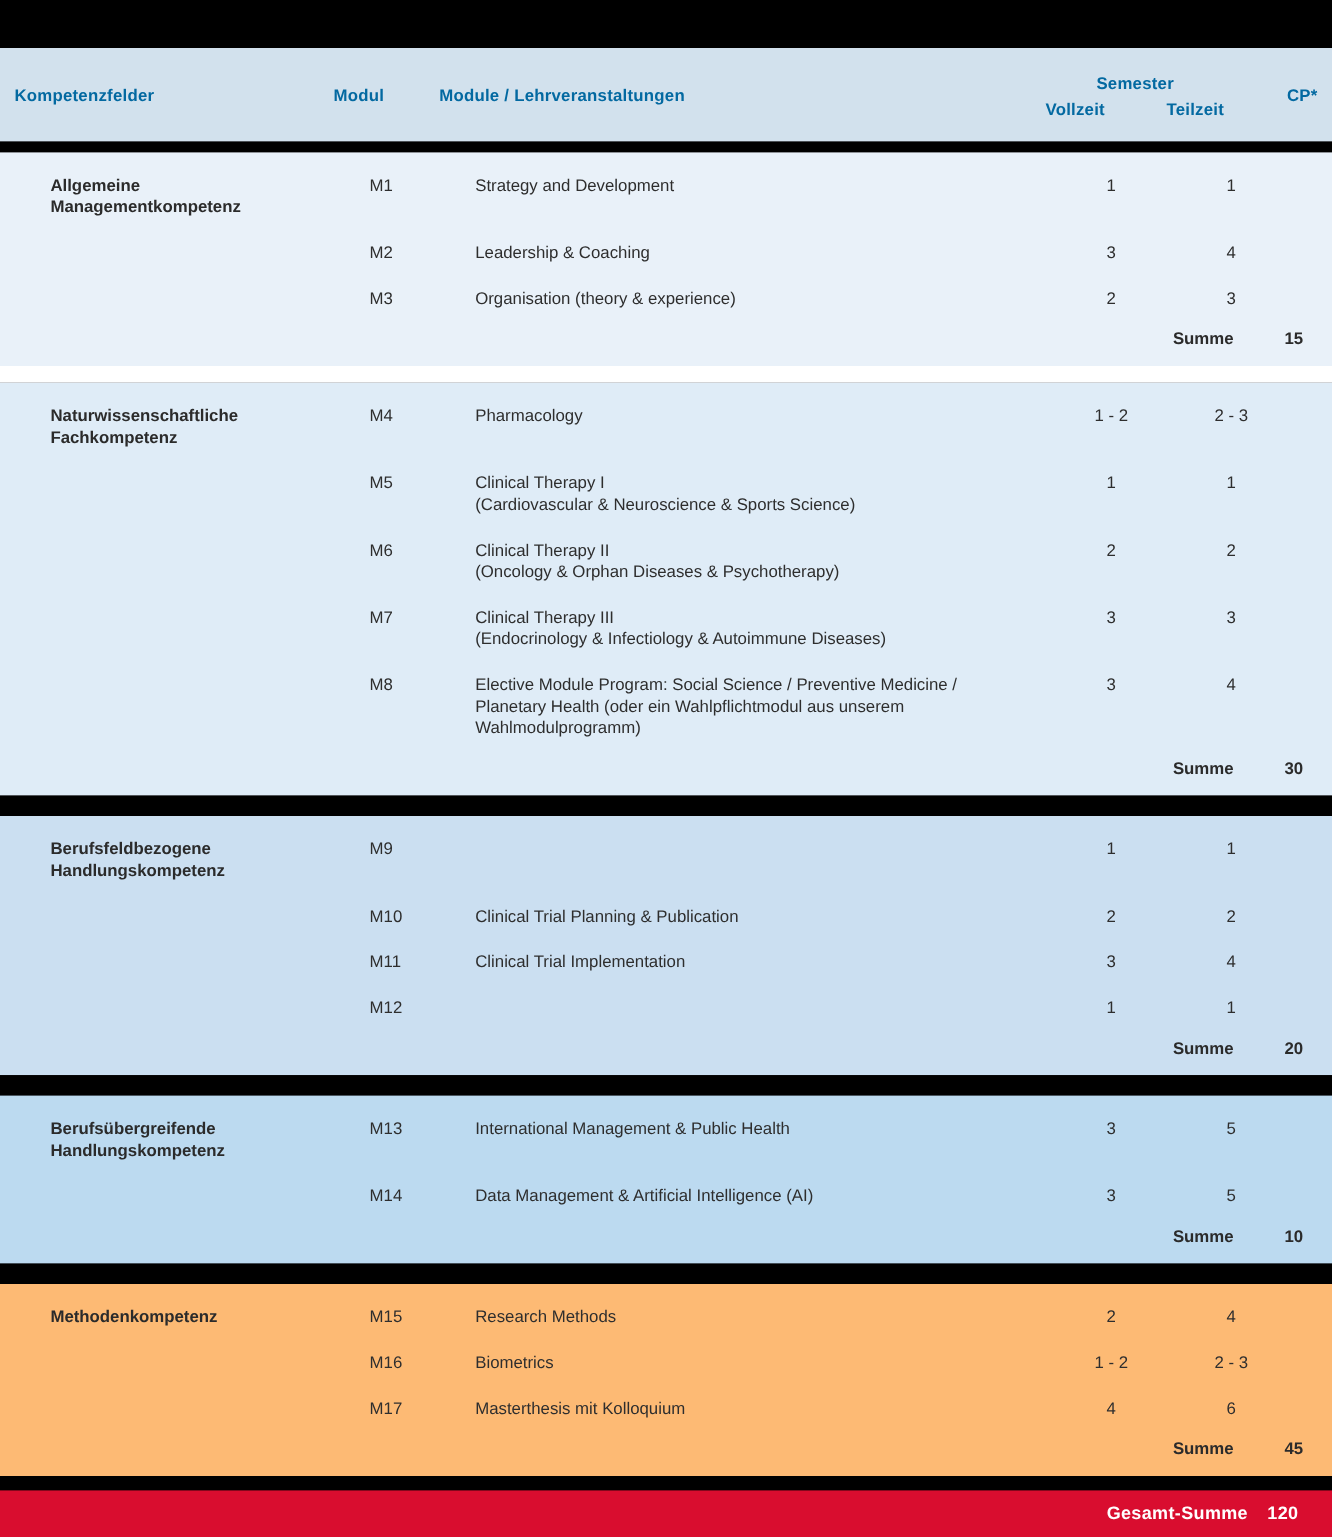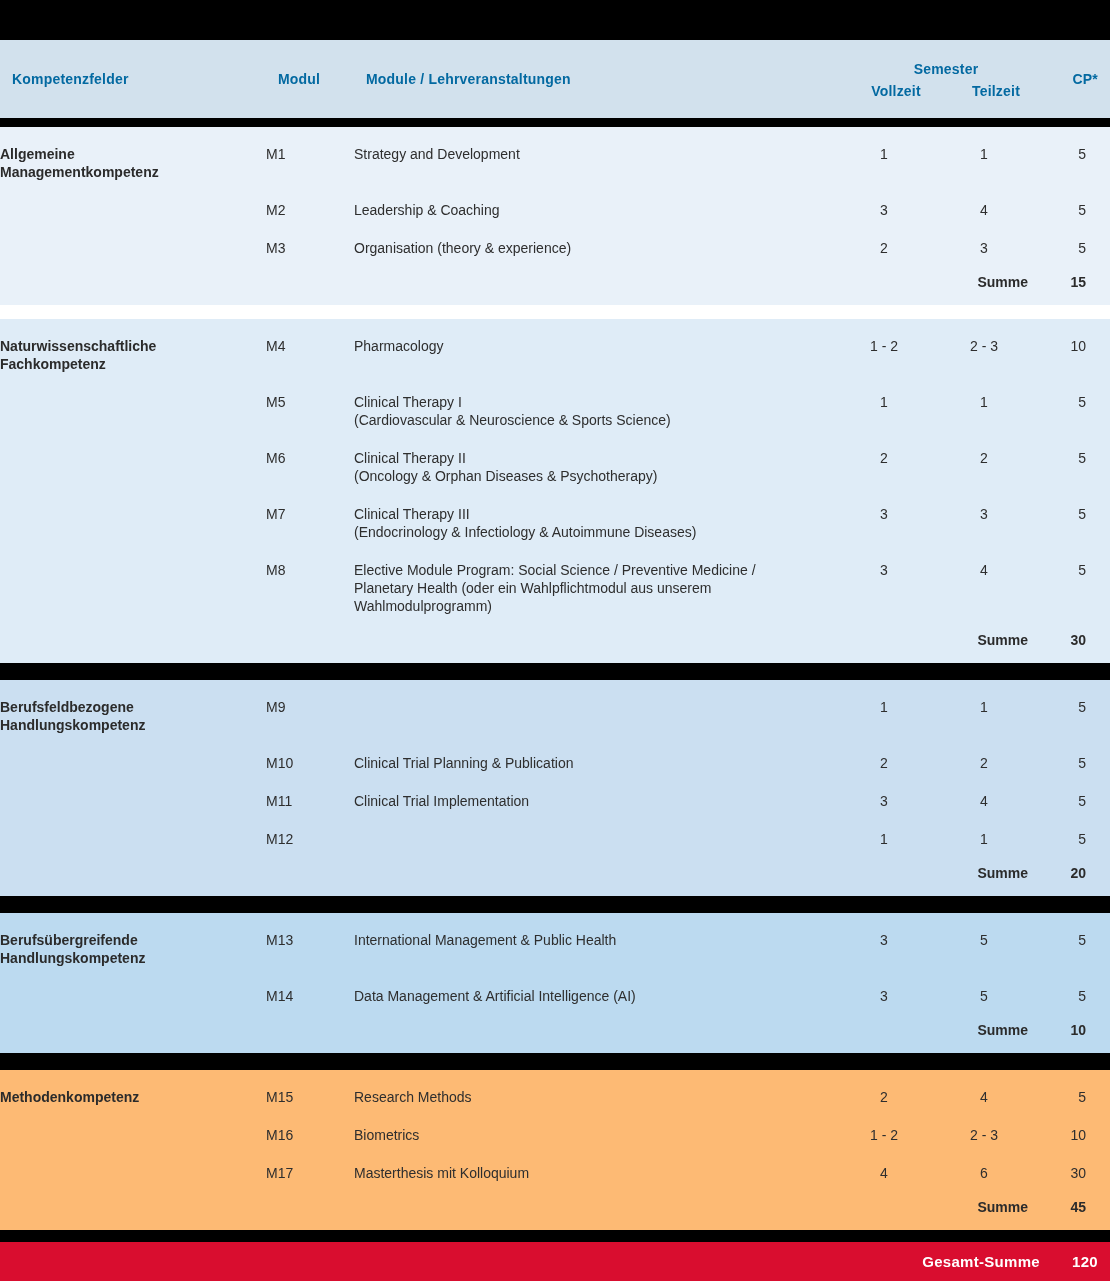--- a/index.html
+++ b/index.html
@@ -20,34 +20,34 @@
   .th-semester { grid-column:4 / 6; grid-row:1; text-align:center; align-self:end; padding-bottom:2px; }
   .th-vollzeit { grid-column:4; grid-row:2; text-align:center; align-self:start; padding-top:4px; }
   .th-teilzeit { grid-column:5; grid-row:2; text-align:center; align-self:start; padding-top:4px; }
   .th-cp { grid-column:6; grid-row:1 / 3; text-align:right; padding-right:12px; }
 
   .black-divider { height:10px; background:#000; }
   .gap-white { height:14px; background:#fff; }
   .gap-black { height:17px; background:#000; }
 
   .section { padding:8px 0; }
-  .row { padding:10px 0; font-size:14px; color:#2e2e2e; line-height:18px; }
+  .row { padding:10px 0; font-size:14px; color:#2e2e2e; line-height:18px;margin-left:42px; }
   .c-field { grid-column:1; font-weight:700; color:#2b2b2b; max-width:212px; }
   .c-id { grid-column:2; }
   .c-title { grid-column:3; max-width:440px; }
   .c-vz { grid-column:4; text-align:center; }
   .c-tz { grid-column:5; text-align:center; }
   .c-cp { grid-column:6; text-align:right; padding-right:12px; }
   .summe-row { padding:6px 0; font-size:14px; line-height:18px; color:#2b2b2b; font-weight:700; }
   .summe-row .c-tz { padding-right:6px; }
 
   .pre-total { height:13px; background:#000; }
   .total-bar { height:44px; background:var(--accent-red); align-items:center; color:#fff; font-weight:700; font-size:15px; letter-spacing:.3px; }
   .total-label { grid-column:4 / 6; text-align:right; padding-right:6px; }
-  .total-value { grid-column:6; text-align:right; padding-right:12px; }
+  .total-value { grid-column:6; text-align:right; padding-right:28px; }
   .bottom-bar { flex:1 1 auto; background:#000; }
 </style>
 </head>
 <body>
 
 <div class="page">
   <div class="top-bar"></div>
 
   <div class="grid thead">
     <div class="th-span2 th-kf">Kompetenzfelder</div>

